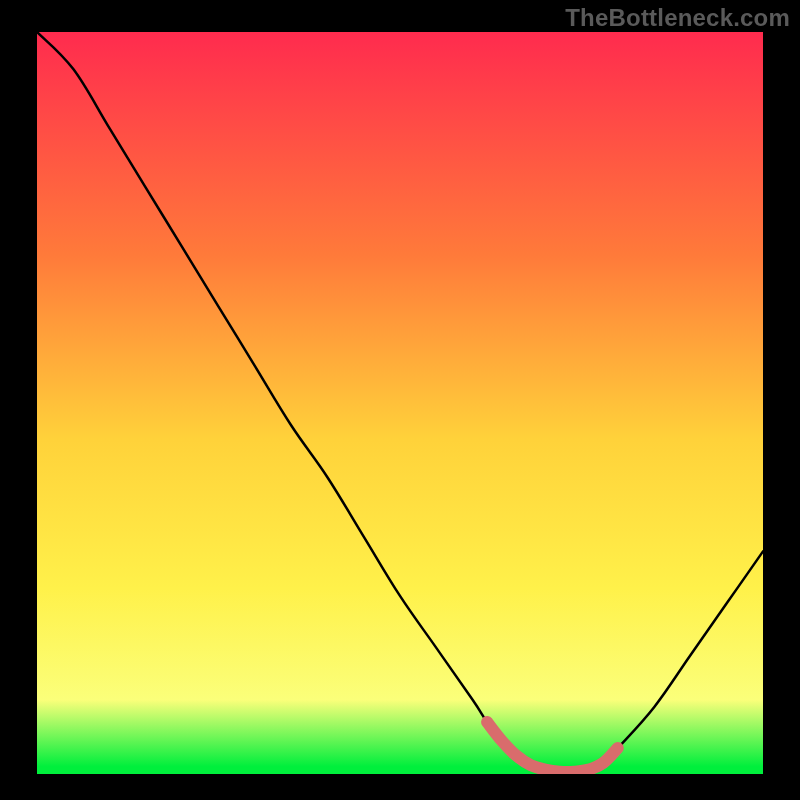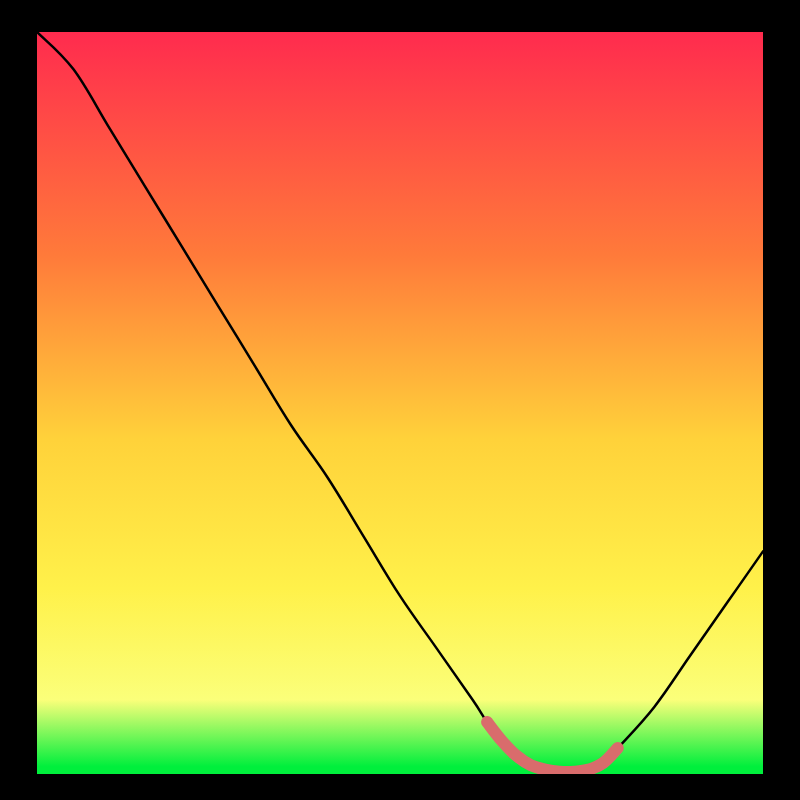--- a/index.html
+++ b/index.html
@@ -38,20 +38,21 @@
   .plot svg {
     display: block;
     width: 726px;
     height: 742px;
   }
 </style>
 </head>
 <body>
 
 <div class="frame">
+  <div class="watermark">TheBottleneck.com</div>
 
   <div class="plot">
     <svg id="chart-svg" viewBox="0 0 726 742" preserveAspectRatio="none">
       <defs>
         <linearGradient id="bg-grad" x1="0" y1="0" x2="0" y2="1">
           <stop id="g0" offset="0%" stop-color="#ff2b4e"></stop>
           <stop id="g1" offset="30%" stop-color="#ff7a3a"></stop>
           <stop id="g2" offset="55%" stop-color="#ffd23a"></stop>
           <stop id="g3" offset="75%" stop-color="#fff14a"></stop>
           <stop id="g4" offset="90%" stop-color="#fbff7a"></stop>

